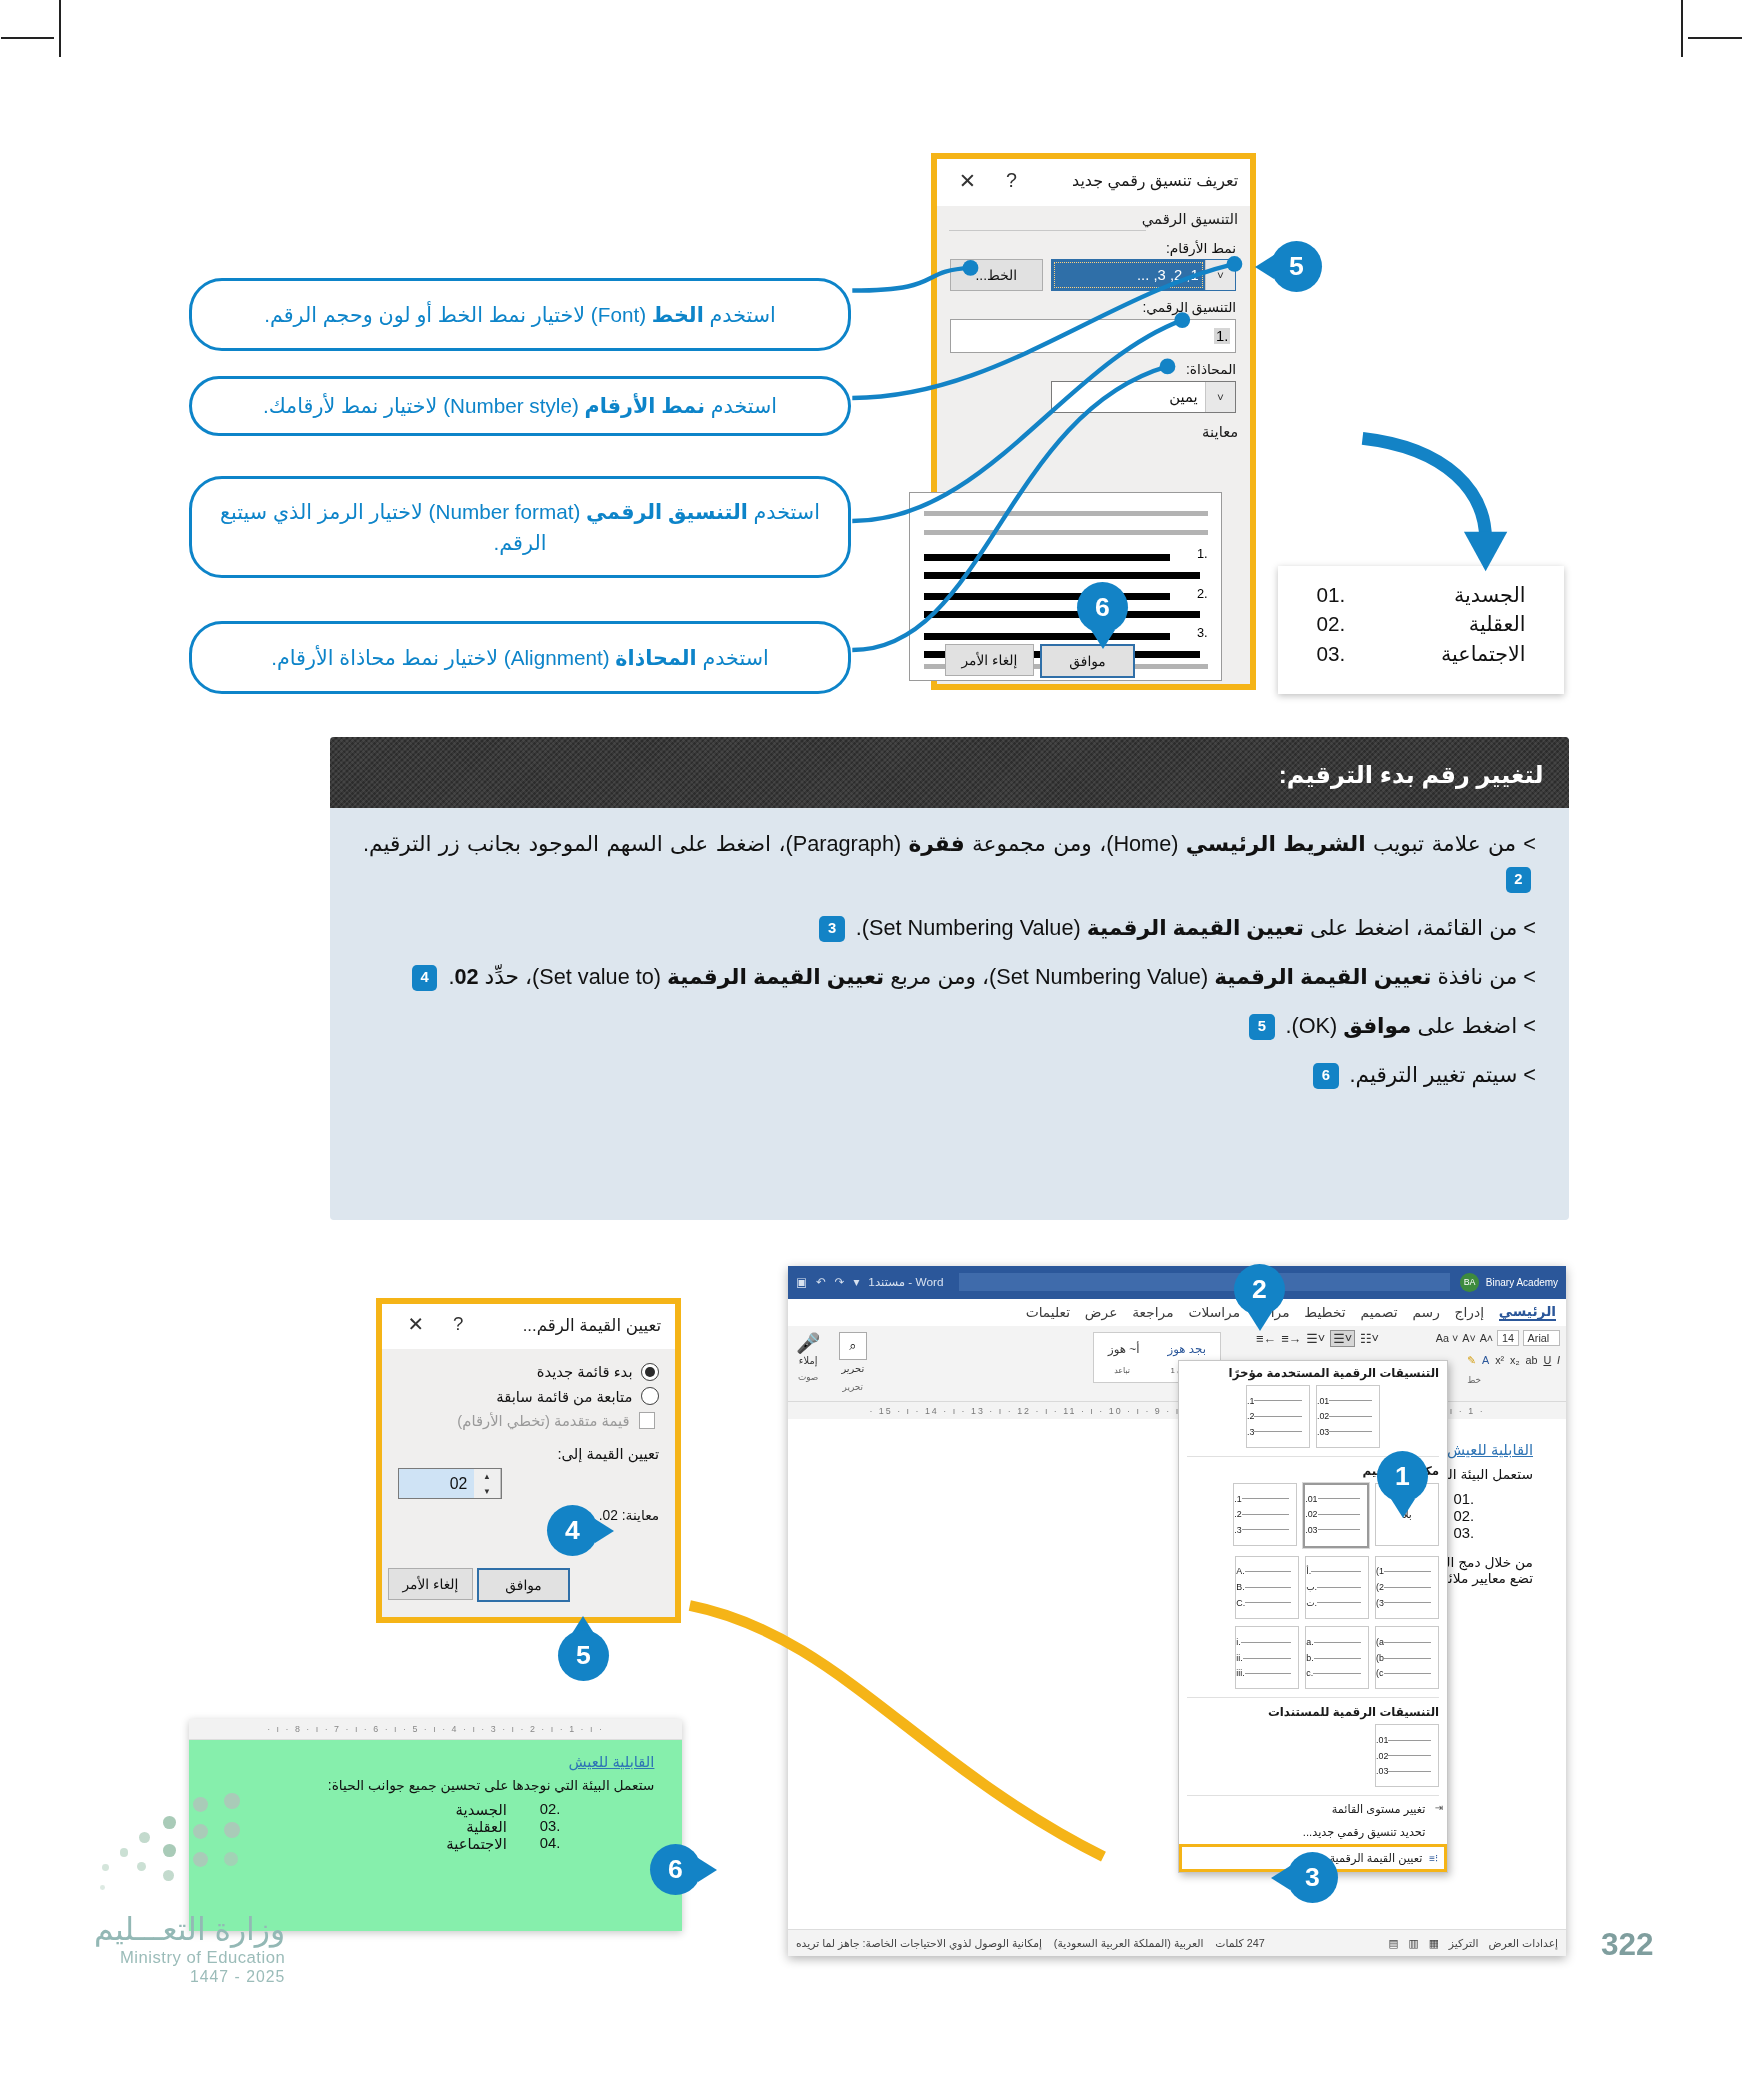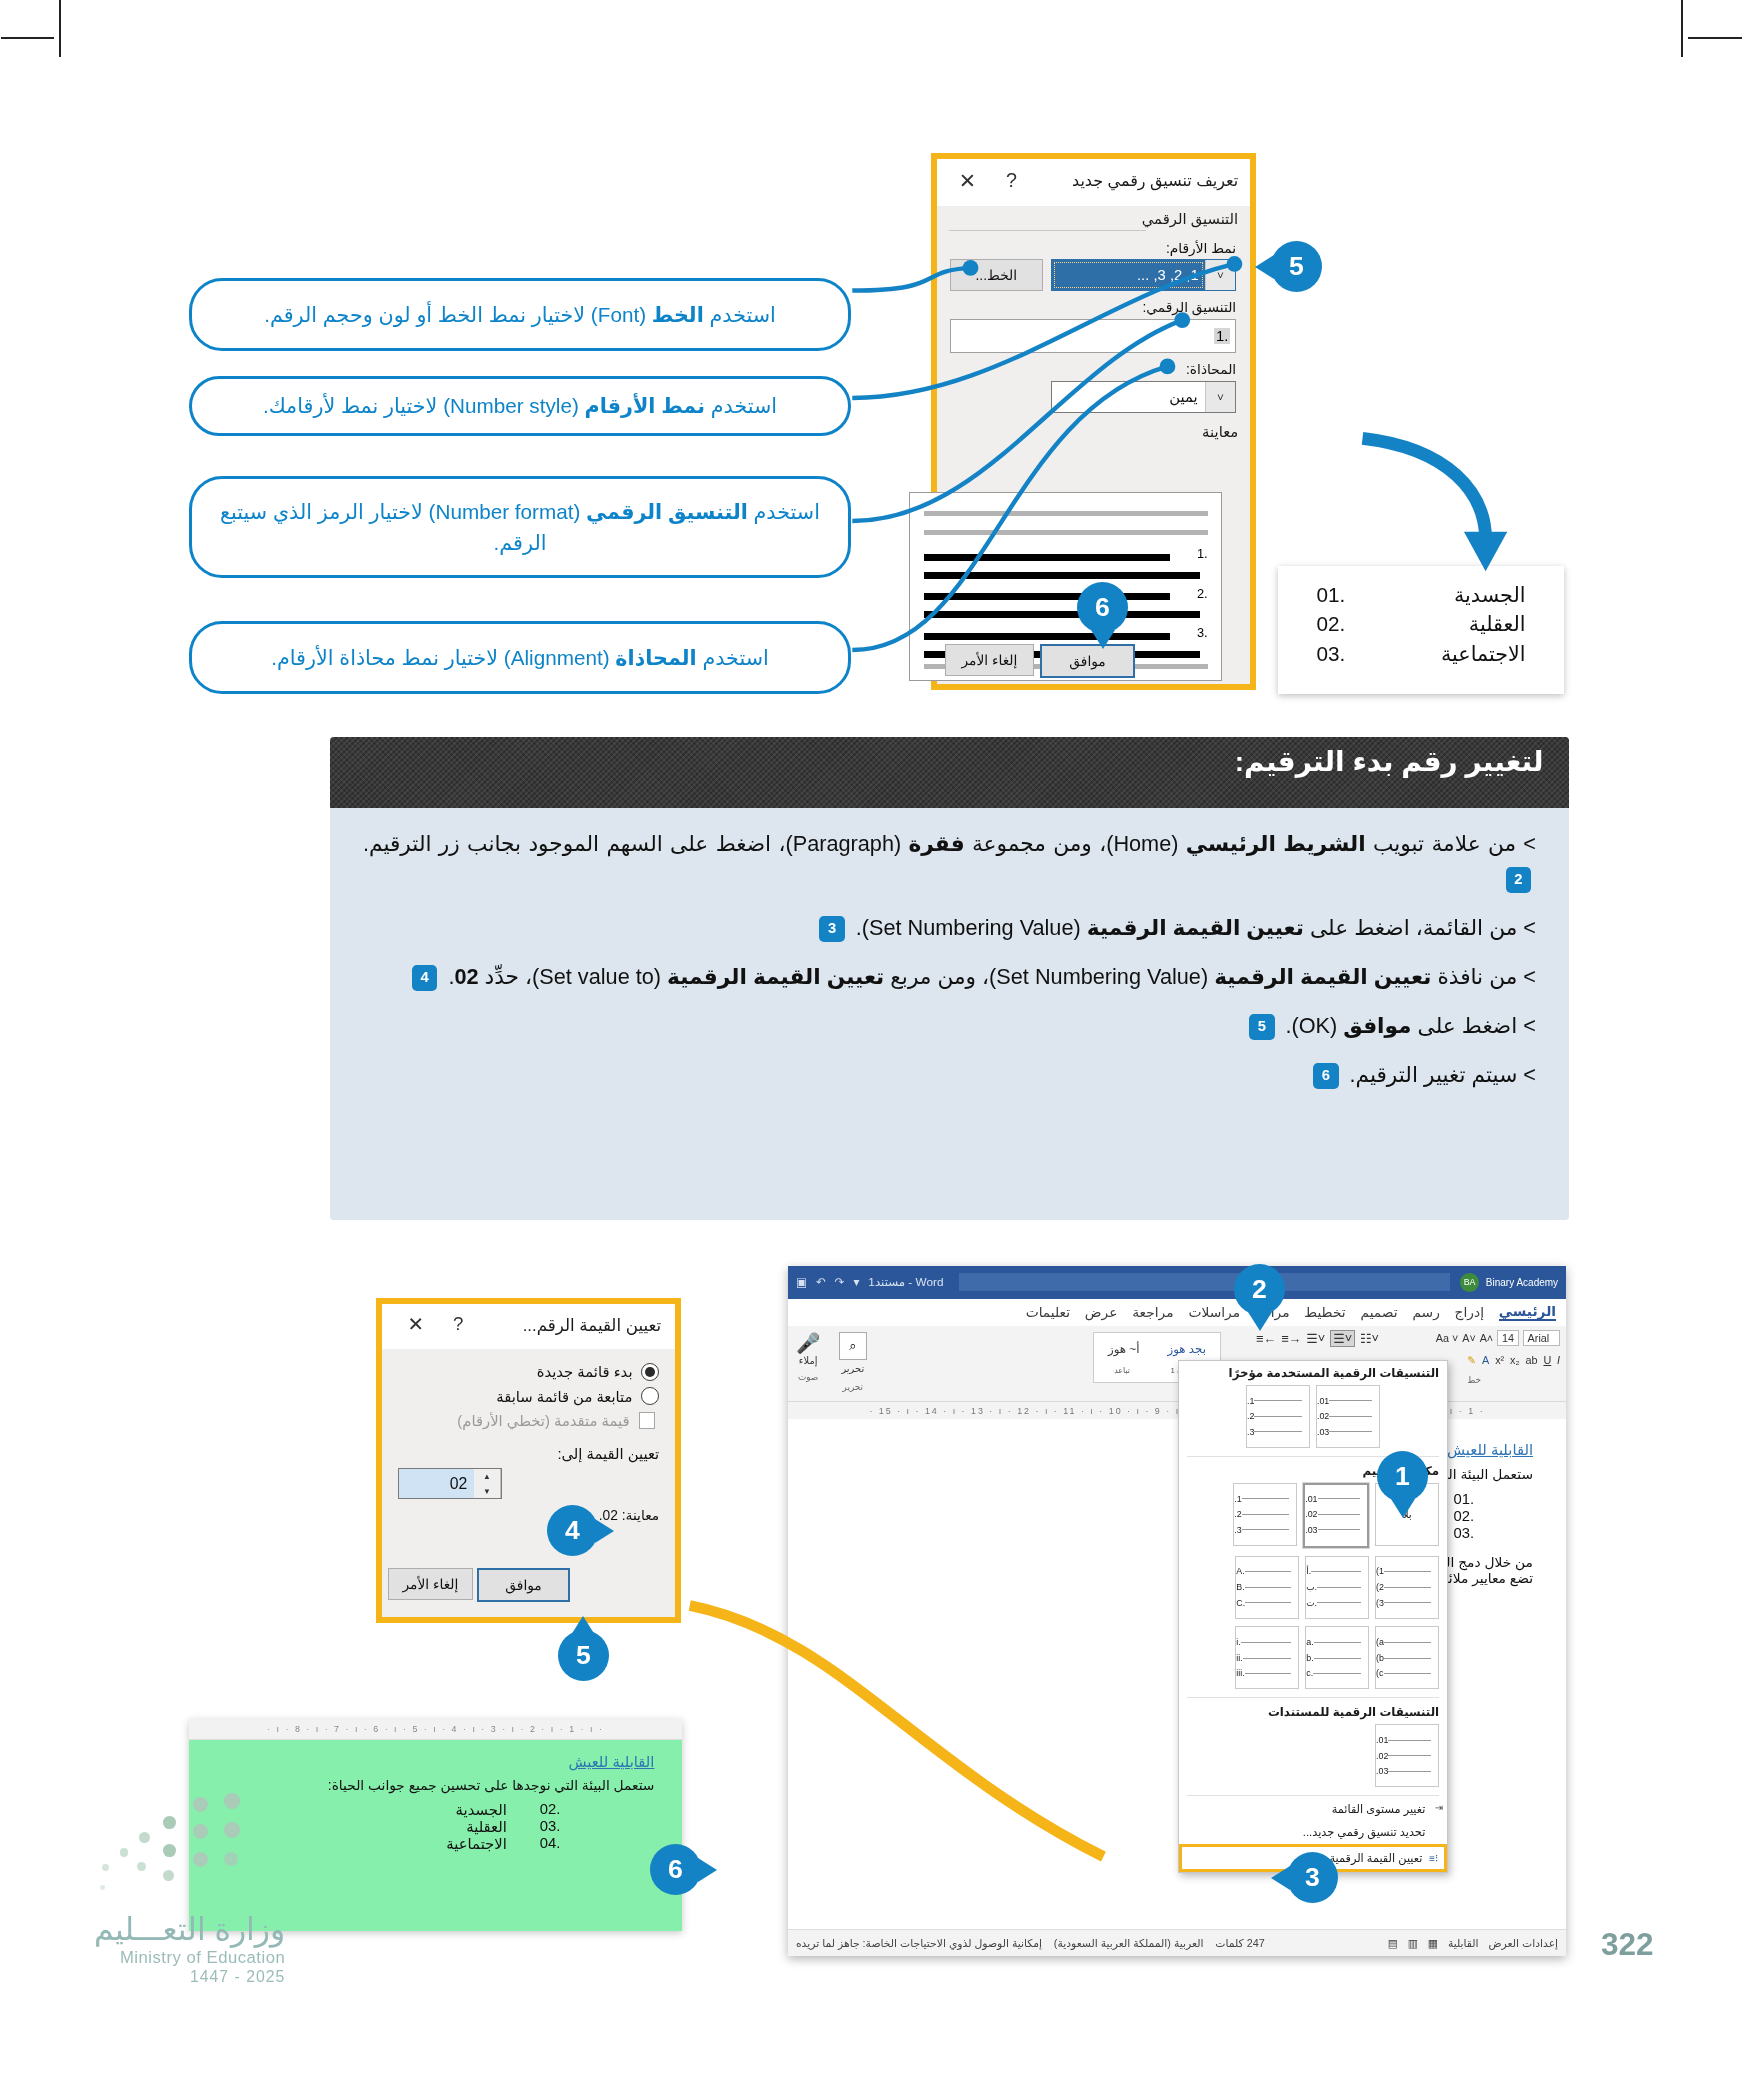--- a/index.html
+++ b/index.html
@@ -59,21 +59,21 @@
         box-shadow:0 2px 6.9px rgba(0,0,0,.25);}
   .resrow{display:flex;justify-content:center;gap:69px;font-size:20.7px;color:#111;line-height:1.42;}
   .resrow .n{width:51px;text-align:left;}
   .resrow .t{width:89px;text-align:right;}
 
   
   #instr{left:330px;top:737px;width:1239px;height:483px;background:#dde6ee;border-radius:3.9px;overflow:hidden;}
   #instr .hdr{height:71px;background:#3b3b3b;position:relative;
      background-image:repeating-linear-gradient(45deg,rgba(255,255,255,.05) 0 2px,transparent 2px 3.9px),
                       repeating-linear-gradient(-45deg,rgba(0,0,0,.25) 0 2px,transparent 2px 3.9px);}
-  #instr .hdr span{position:absolute;right:25.6px;top:8px;color:#fff;font-size:28px;font-weight:bold;}
+  #instr .hdr span{position:absolute;right:25.6px;top:24px;color:#fff;font-size:24px;font-weight:bold;}
   #instr .body{padding:17.7px 33px 9.9px 33px;}
   .step{font-size:21.7px;color:#111;line-height:1.62;margin-bottom:13.8px;text-align:justify;}
   .step b{font-weight:bold;}
   .sbadge{display:inline-flex;width:25.6px;height:25.6px;background:#1383c6;color:#fff;border-radius:4.9px;
           font-size:14.8px;align-items:center;justify-content:center;vertical-align:middle;margin:0 4.9px;font-weight:bold;}
 
   
   #dlg2{left:376px;top:1298px;width:305px;height:325px;border:6.9px solid #f5b417;background:#f0efee;box-sizing:border-box;}
   #dlg2 .tbar{height:45px;background:#fff;position:relative;}
   #dlg2 .tbar .title{position:absolute;right:13.8px;top:10.8px;font-size:16.7px;color:#1a1a1a;}
@@ -639,21 +639,21 @@
       <span>تعيين القيمة الرقمية...</span>
       <span style="position:absolute;right:5.9px;top:5.9px;font-size:9.9px;color:#2b579a;">⁝≡</span>
     </div>
   </div>
 
   <div class="statusbar">
     <div style="display:flex;align-items:center;gap:9.9px;direction:ltr;">
       <span>▤</span>
       <span>▥</span>
       <span>▦</span>
-      <span>القابلية</span>
+      <span>التركيز</span>
       <span>إعدادات العرض</span>
     </div>
     <div style="display:flex;align-items:center;gap:11.8px;direction:rtl;">
       <span>247 كلمات</span>
       <span>العربية (المملكة العربية السعودية)</span>
       <span>إمكانية الوصول لذوي الاحتياجات الخاصة: جاهز لما تريده</span>
     </div>
   </div>
 </div>
 

